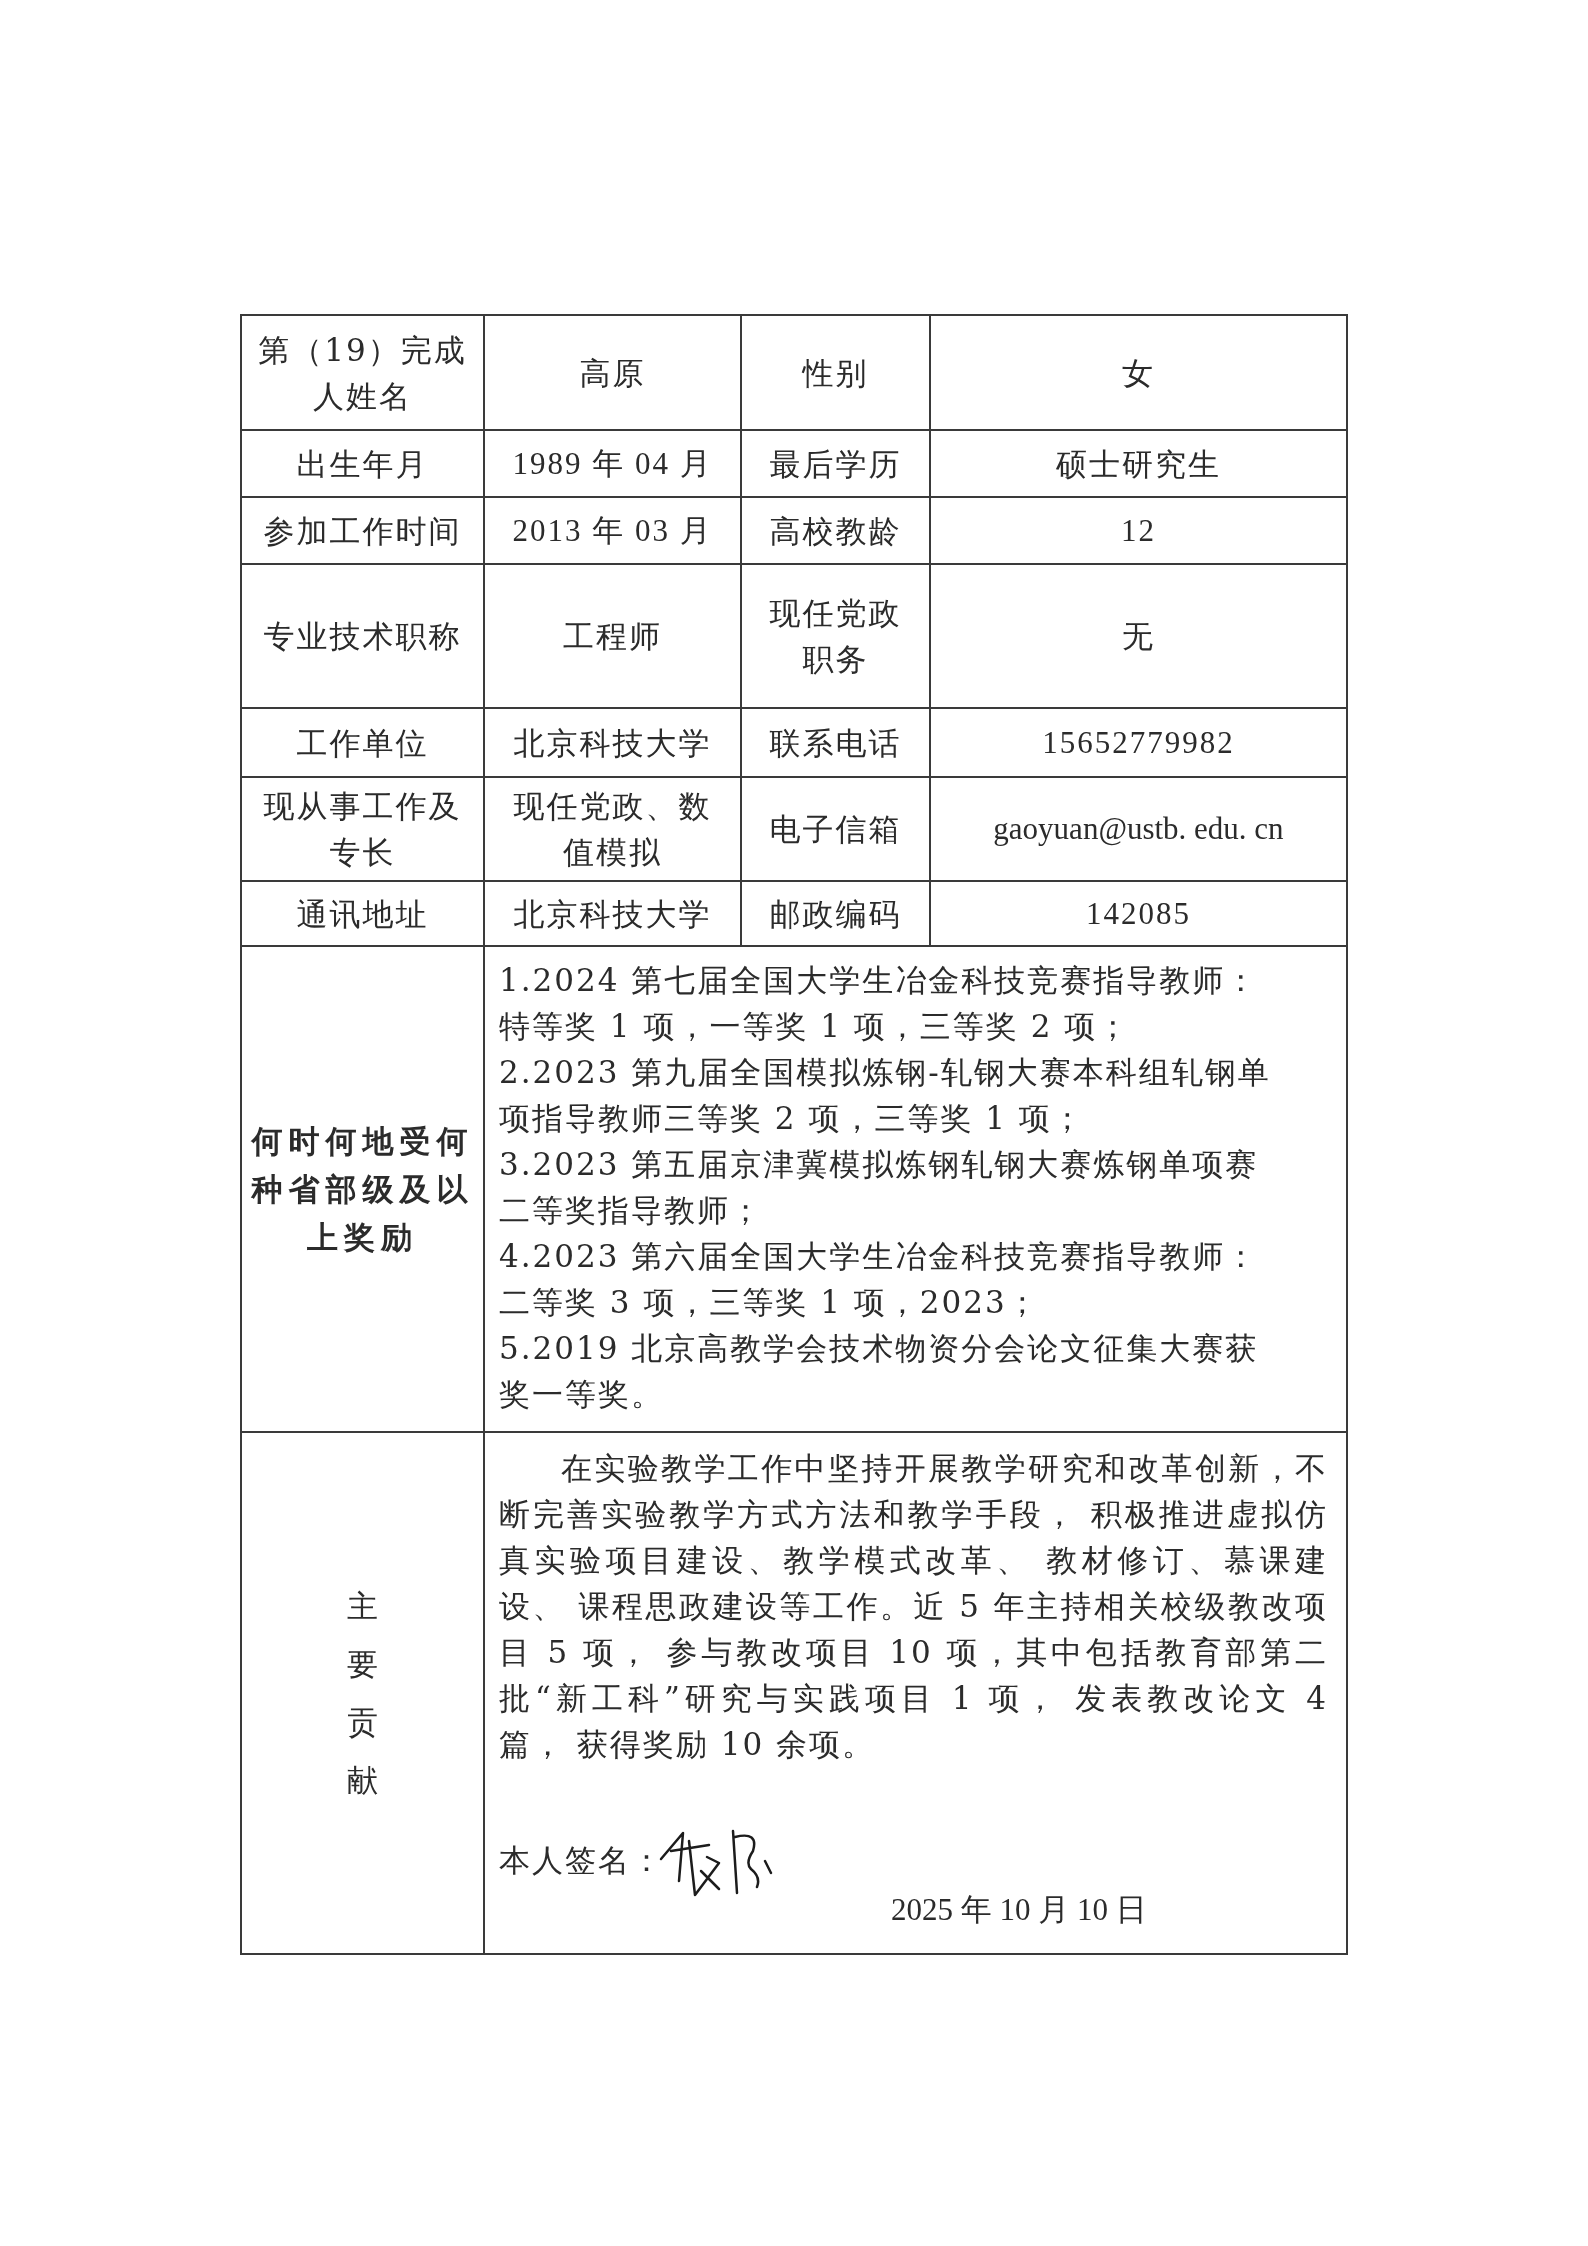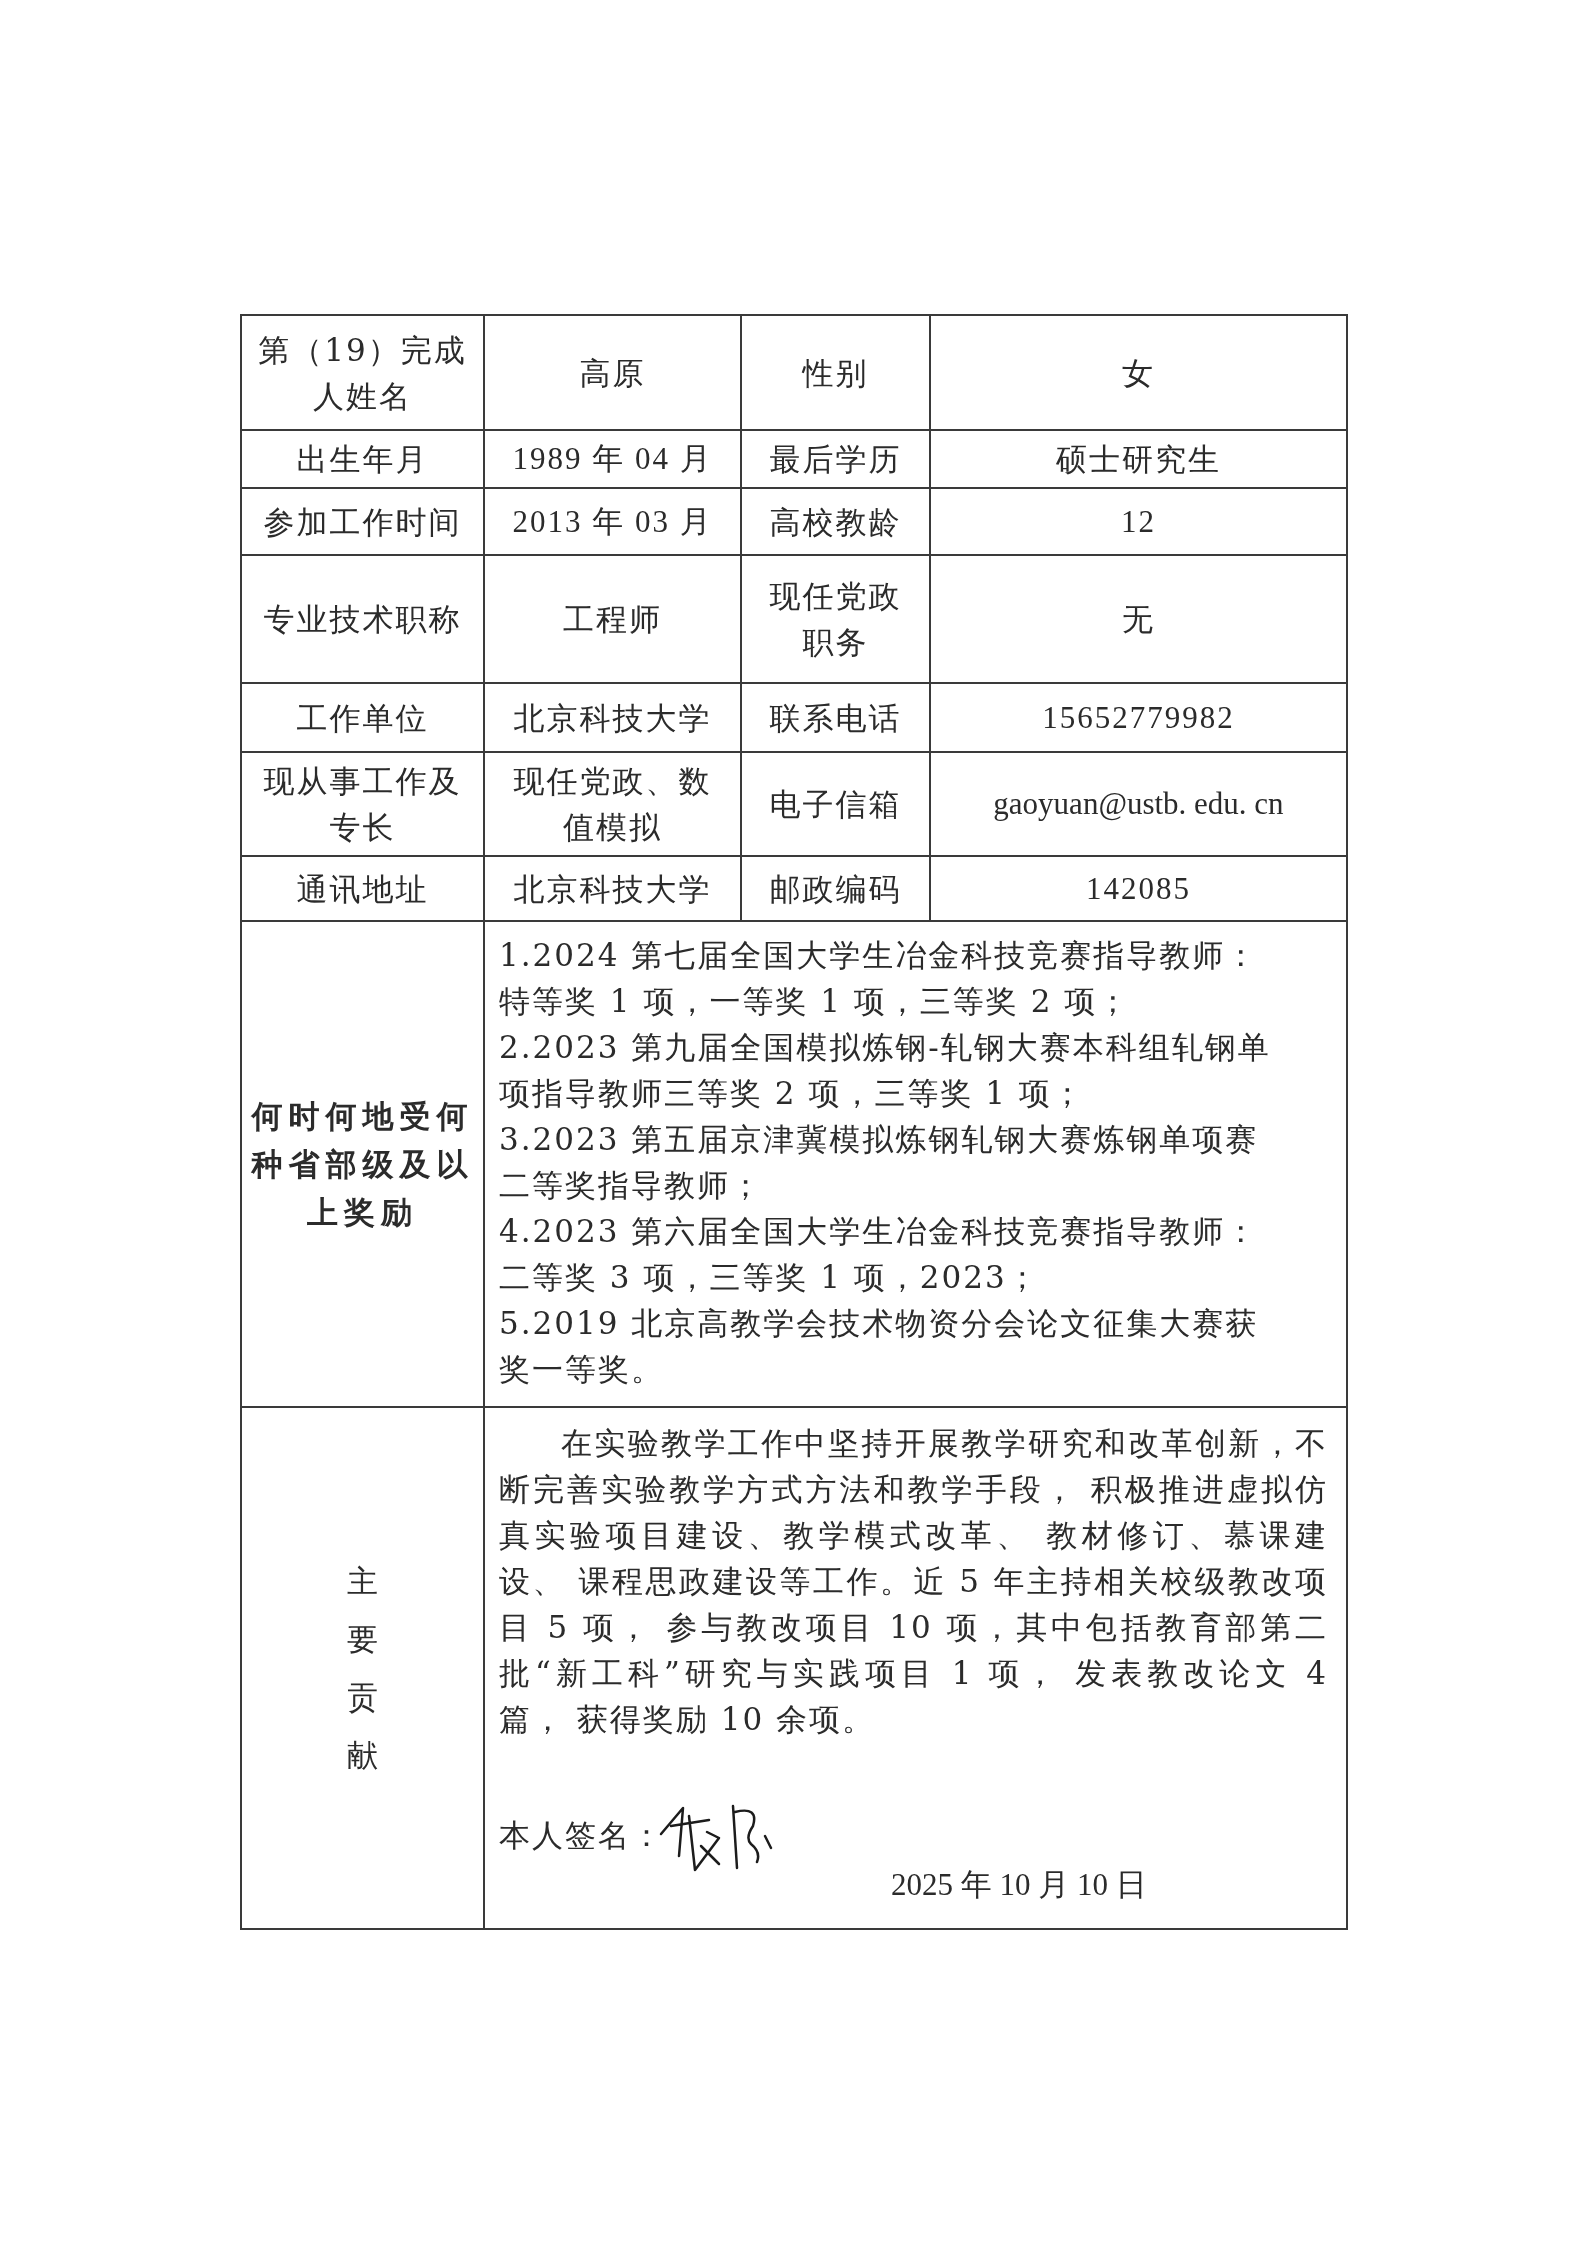--- a/index.html
+++ b/index.html
@@ -88,35 +88,35 @@
       <tr style="height:115px">
         <td class="cell-label">
           <span style="display:block">第（19）完成</span>
           <span style="display:block">人姓名</span>
         </td>
         <td>高原</td>
         <td>性别</td>
         <td>女</td>
       </tr>
 
-      <tr style="height:58px">
+      <tr style="height:67px">
         <td>出生年月</td>
         <td class="num">1989 年 04 月</td>
         <td>最后学历</td>
         <td>硕士研究生</td>
       </tr>
 
       <tr style="height:67px">
         <td>参加工作时间</td>
         <td class="num">2013 年 03 月</td>
         <td>高校教龄</td>
         <td class="num">12</td>
       </tr>
 
-      <tr style="height:128px">
+      <tr style="height:144px">
         <td>专业技术职称</td>
         <td>工程师</td>
         <td>
           <span style="display:block">现任党政</span>
           <span style="display:block">职务</span>
         </td>
         <td>无</td>
       </tr>
 
       <tr style="height:69px">

